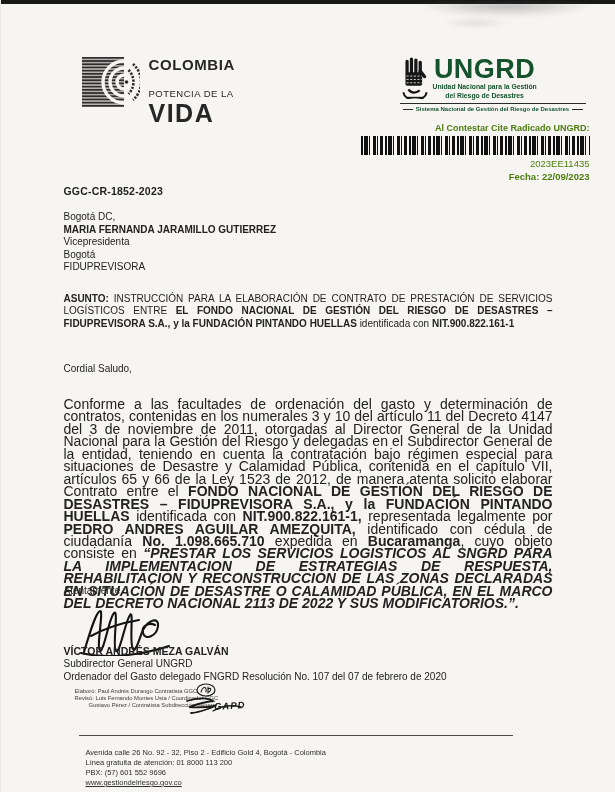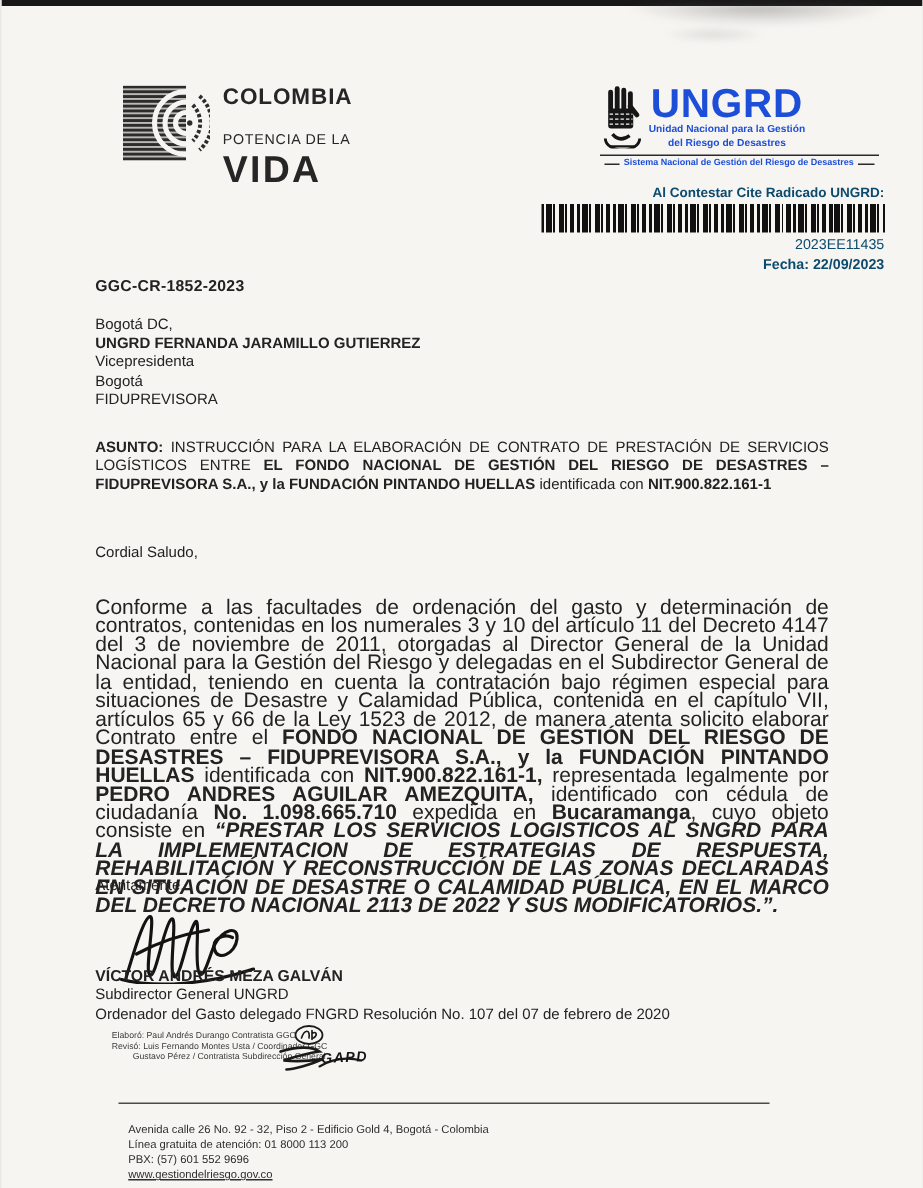--- a/index.html
+++ b/index.html
@@ -17,32 +17,32 @@
 
   
   .col-logo{position:absolute;left:81px;top:57px;display:flex;align-items:flex-start;}
   .col-mark{width:58px;height:52px;}
   .col-text{margin-left:9px;line-height:1;color:#262626;}
   .col-l1{font-weight:bold;font-size:15px;letter-spacing:.6px;}
   .col-l2{font-size:9.5px;letter-spacing:.5px;margin-top:17px;}
   .col-l3{font-weight:bold;font-size:25px;letter-spacing:1.5px;margin-top:2px;}
 
   
-  .ungrd{position:absolute;left:399px;top:57px;width:186px;color:#1d4ed8;}
+  .ungrd{position:absolute;left:399px;top:57px;width:186px;color:#14532d;}
   .ungrd-row{display:flex;align-items:flex-start;}
   .hand{width:30px;height:42px;flex:0 0 auto;}
   .ungrd-txt{margin-left:3px;text-align:center;}
   .ungrd-acronym{font-weight:bold;font-size:27px;line-height:.9;letter-spacing:.5px;}
   .ungrd-sub{font-size:6.8px;font-weight:bold;line-height:1.25;margin-top:2px;}
   .ungrd-rule{border-top:1.5px solid #2a2a2a;margin-top:3px;}
   .ungrd-system{display:flex;align-items:center;margin-top:2px;font-size:6px;font-weight:bold;white-space:nowrap;justify-content:center;}
   .ungrd-system .dash{flex:1;border-top:1px solid #2a2a2a;margin:0 3px;}
 
   
-  .radicado{position:absolute;right:25px;top:123px;text-align:right;color:#0c4a6e;}
+  .radicado{position:absolute;right:25px;top:123px;text-align:right;color:#4d7c0f;}
   .rad-label{font-size:9px;font-weight:bold;}
   .barcode{margin-top:3px;margin-left:auto;width:229px;height:19px;background:
     repeating-linear-gradient(90deg,
       #101010 0 2px, transparent 2px 3px,
       #101010 3px 7px, transparent 7px 8px,
       #101010 8px 9px, transparent 9px 12px,
       #101010 12px 15px,transparent 15px 16px,
       #101010 16px 17px,transparent 17px 19px,
       #101010 19px 22px,transparent 22px 24px);}
   .rad-number{font-size:9.5px;font-weight:normal;margin-top:3px;}
@@ -152,21 +152,21 @@
     <div class="rad-label">Al Contestar Cite Radicado UNGRD:</div>
     <div class="barcode"></div>
     <div class="rad-number">2023EE11435</div>
     <div class="rad-date">Fecha: 22/09/2023</div>
   </div>
 
   <div class="ref">GGC-CR-1852-2023</div>
 
   <div class="recipient">
     <div>Bogotá DC,</div>
-    <div class="bold">UNGRD FERNANDA JARAMILLO GUTIERREZ</div>
+    <div class="bold">MARIA FERNANDA JARAMILLO GUTIERREZ</div>
     <div>Vicepresidenta</div>
     <div>Bogotá</div>
     <div>FIDUPREVISORA</div>
   </div>
 
   <div class="subject"><span style="font-weight: bold;">ASUNTO: </span><span>INSTRUCCIÓN PARA LA ELABORACIÓN DE CONTRATO DE PRESTACIÓN DE SERVICIOS LOGÍSTICOS ENTRE </span><span style="font-weight: bold;">EL FONDO NACIONAL DE GESTIÓN DEL RIESGO DE DESASTRES – FIDUPREVISORA S.A., y la FUNDACIÓN PINTANDO HUELLAS</span><span> identificada con </span><span style="font-weight: bold;">NIT.900.822.161-1</span></div>
   <div class="greeting">Cordial Saludo,</div>
   <div class="body-par"><span>Conforme a las facultades de ordenación del gasto y determinación de contratos, contenidas en los numerales 3 y 10 del artículo 11 del Decreto 4147 del 3 de noviembre de 2011, otorgadas al Director General de la Unidad Nacional para la Gestión del Riesgo y delegadas en el Subdirector General de la entidad, teniendo en cuenta la contratación bajo régimen especial para situaciones de Desastre y Calamidad Pública, contenida en el capítulo VII, artículos 65 y 66 de la Ley 1523 de 2012, de manera atenta solicito elaborar Contrato entre el </span><span style="font-weight: bold;">FONDO NACIONAL DE GESTIÓN DEL RIESGO DE DESASTRES – FIDUPREVISORA S.A., y la FUNDACIÓN PINTANDO HUELLAS</span><span> identificada con </span><span style="font-weight: bold;">NIT.900.822.161-1,</span><span> representada legalmente por </span><span style="font-weight: bold;">PEDRO ANDRES AGUILAR AMEZQUITA,</span><span> identificado con cédula de ciudadanía </span><span style="font-weight: bold;">No. 1.098.665.710</span><span> expedida en </span><span style="font-weight: bold;">Bucaramanga</span><span>, cuyo objeto consiste en </span><span style="font-weight: bold; font-style: italic;">“PRESTAR LOS SERVICIOS LOGISTICOS AL SNGRD PARA LA IMPLEMENTACION DE ESTRATEGIAS DE RESPUESTA, REHABILITACIÓN Y RECONSTRUCCIÓN DE LAS ZONAS DECLARADAS EN SITUACIÓN DE DESASTRE O CALAMIDAD PÚBLICA, EN EL MARCO DEL DECRETO NACIONAL 2113 DE 2022 Y SUS MODIFICATORIOS.”.</span></div>
   <div class="closing">Atentamente,</div>
 

